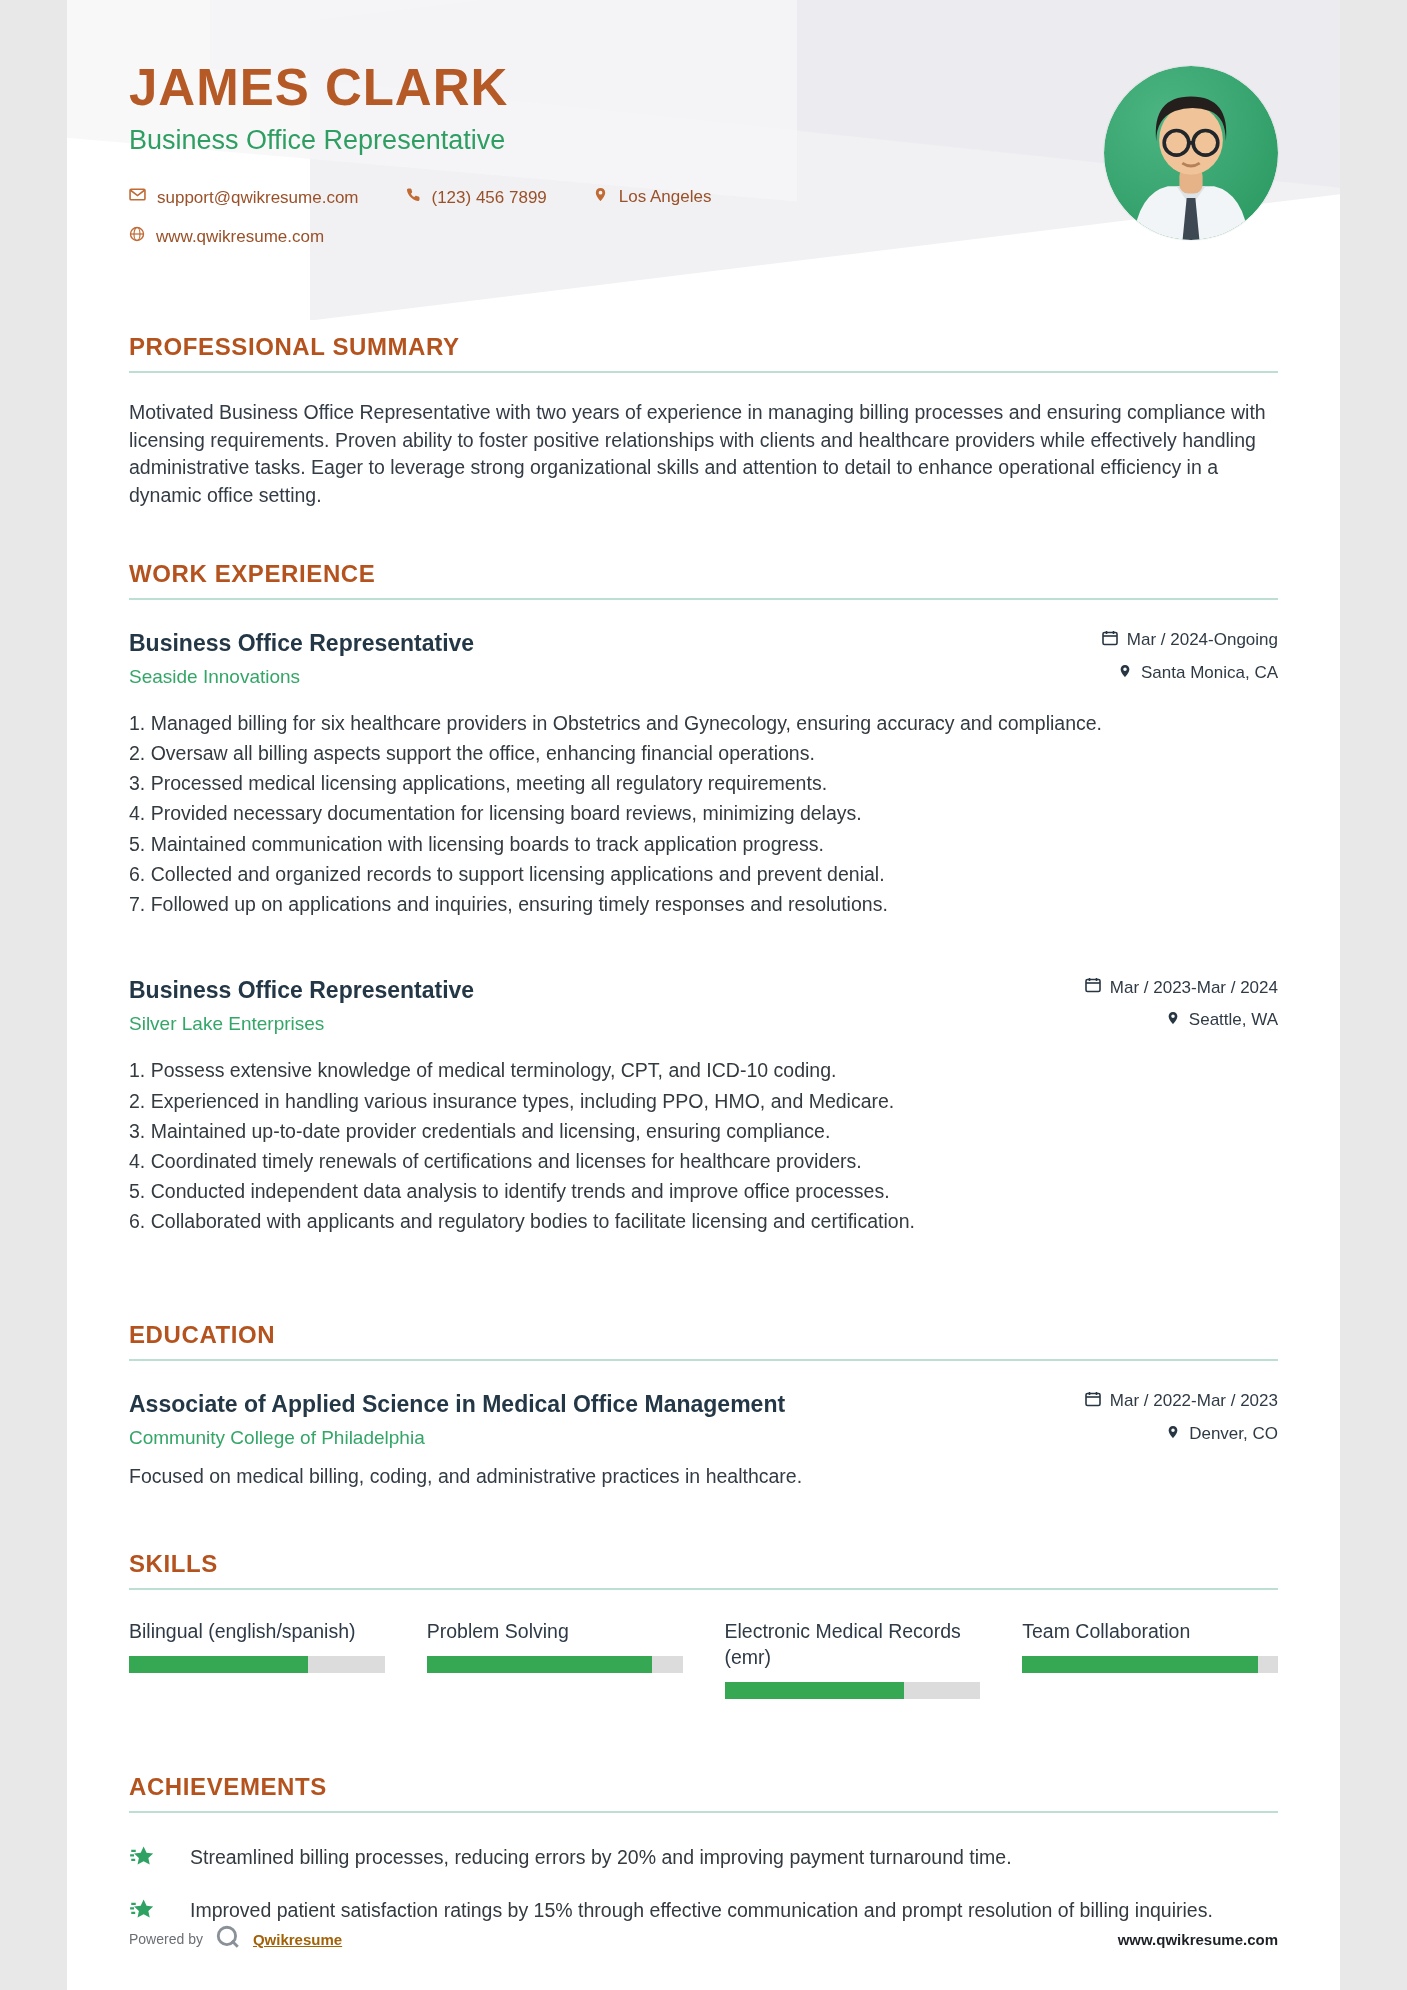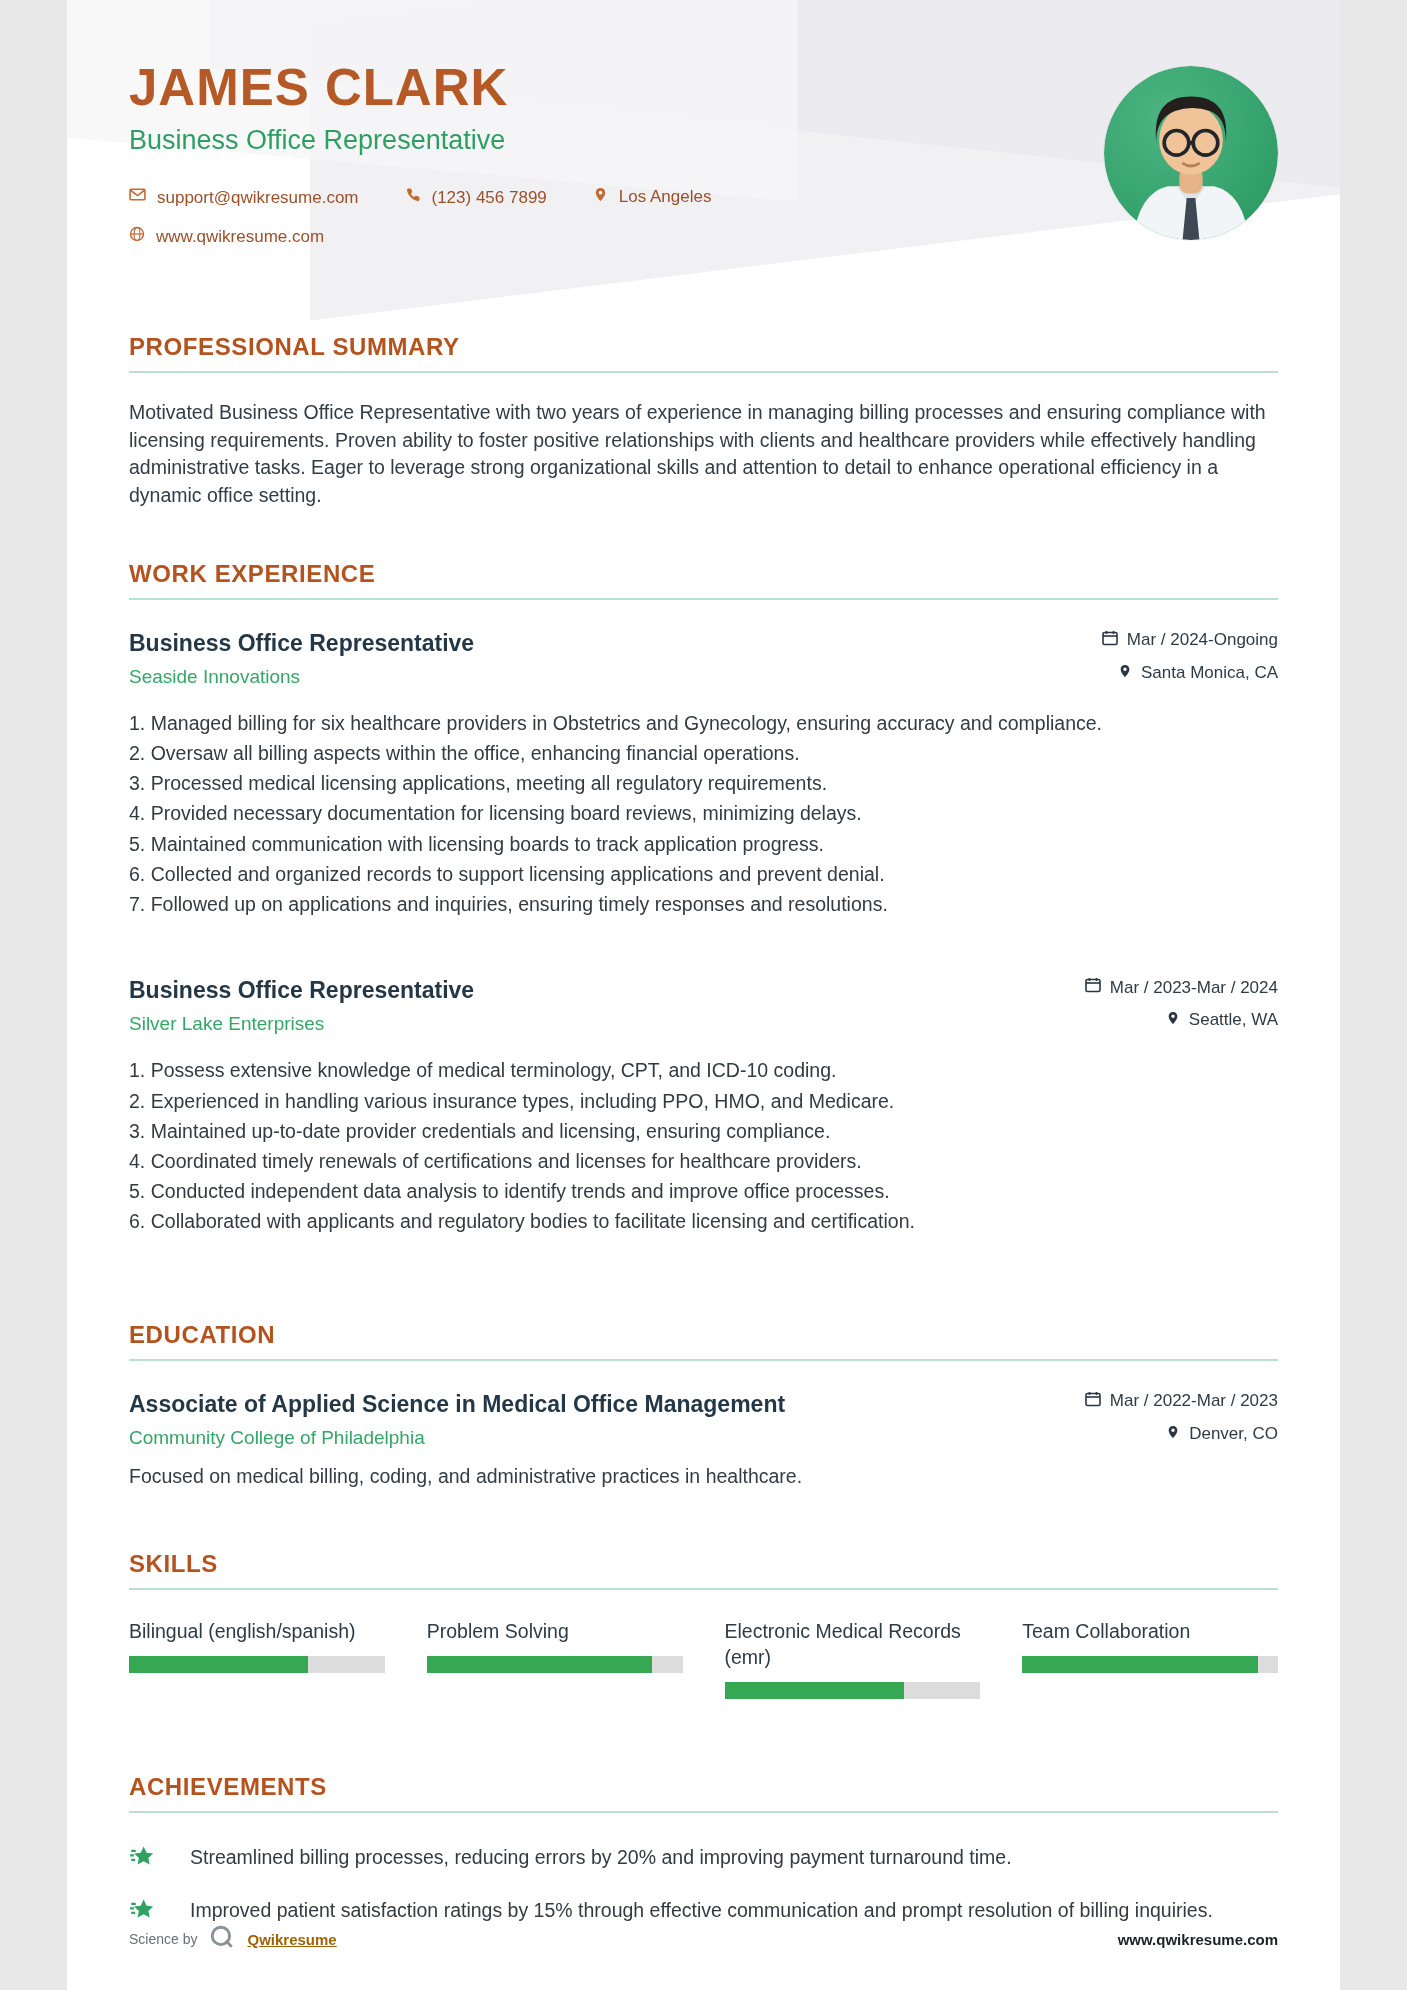--- a/index.html
+++ b/index.html
@@ -189,21 +189,21 @@
                 <svg viewBox="0 0 16 16" width="14" height="14">
                     <path d="M8 1 C5 1 3 3.2 3 6 C3 9.8 8 15 8 15 C8 15 13 9.8 13 6 C13 3.2 11 1 8 1 Z M8 8 A2 2 0 1 1 8 4 A2 2 0 0 1 8 8 Z" fill="#273642"></path>
                   </svg>
               </span>
               <span>Santa Monica, CA</span>
             </div>
           </div>
         </div>
         <ol class="bullets">
           <li>Managed billing for six healthcare providers in Obstetrics and Gynecology, ensuring accuracy and compliance.</li>
-          <li>Oversaw all billing aspects within the office, enhancing financial operations.</li>
+          <li>Oversaw all billing aspects support the office, enhancing financial operations.</li>
           <li>Processed medical licensing applications, meeting all regulatory requirements.</li>
           <li>Provided necessary documentation for licensing board reviews, minimizing delays.</li>
           <li>Maintained communication with licensing boards to track application progress.</li>
           <li>Collected and organized records to support licensing applications and prevent denial.</li>
           <li>Followed up on applications and inquiries, ensuring timely responses and resolutions.</li>
         </ol>
       </article>
 
       <article class="job">
         <div class="job-head">
@@ -336,21 +336,21 @@
               </svg>
           </span>
           <span class="ach-text">Improved patient satisfaction ratings by 15% through effective communication and prompt resolution of billing inquiries.</span>
         </div>
       </div>
     </section>
   </div>
 
   <footer>
     <div class="powered">
-      <span class="powered-label">Science by</span>
+      <span class="powered-label">Powered by</span>
       <span>
         <svg viewBox="0 0 24 24" width="26" height="26">
             <circle cx="11" cy="11" r="8" fill="none" stroke="#8a9097" stroke-width="2.6"></circle>
             <line x1="15.5" y1="15.5" x2="21" y2="21" stroke="#8a9097" stroke-width="2.6"></line>
           </svg>
       </span>
       <span class="brand-name">Qwikresume</span>
     </div>
     <span class="footer-site">www.qwikresume.com</span>
   </footer>

